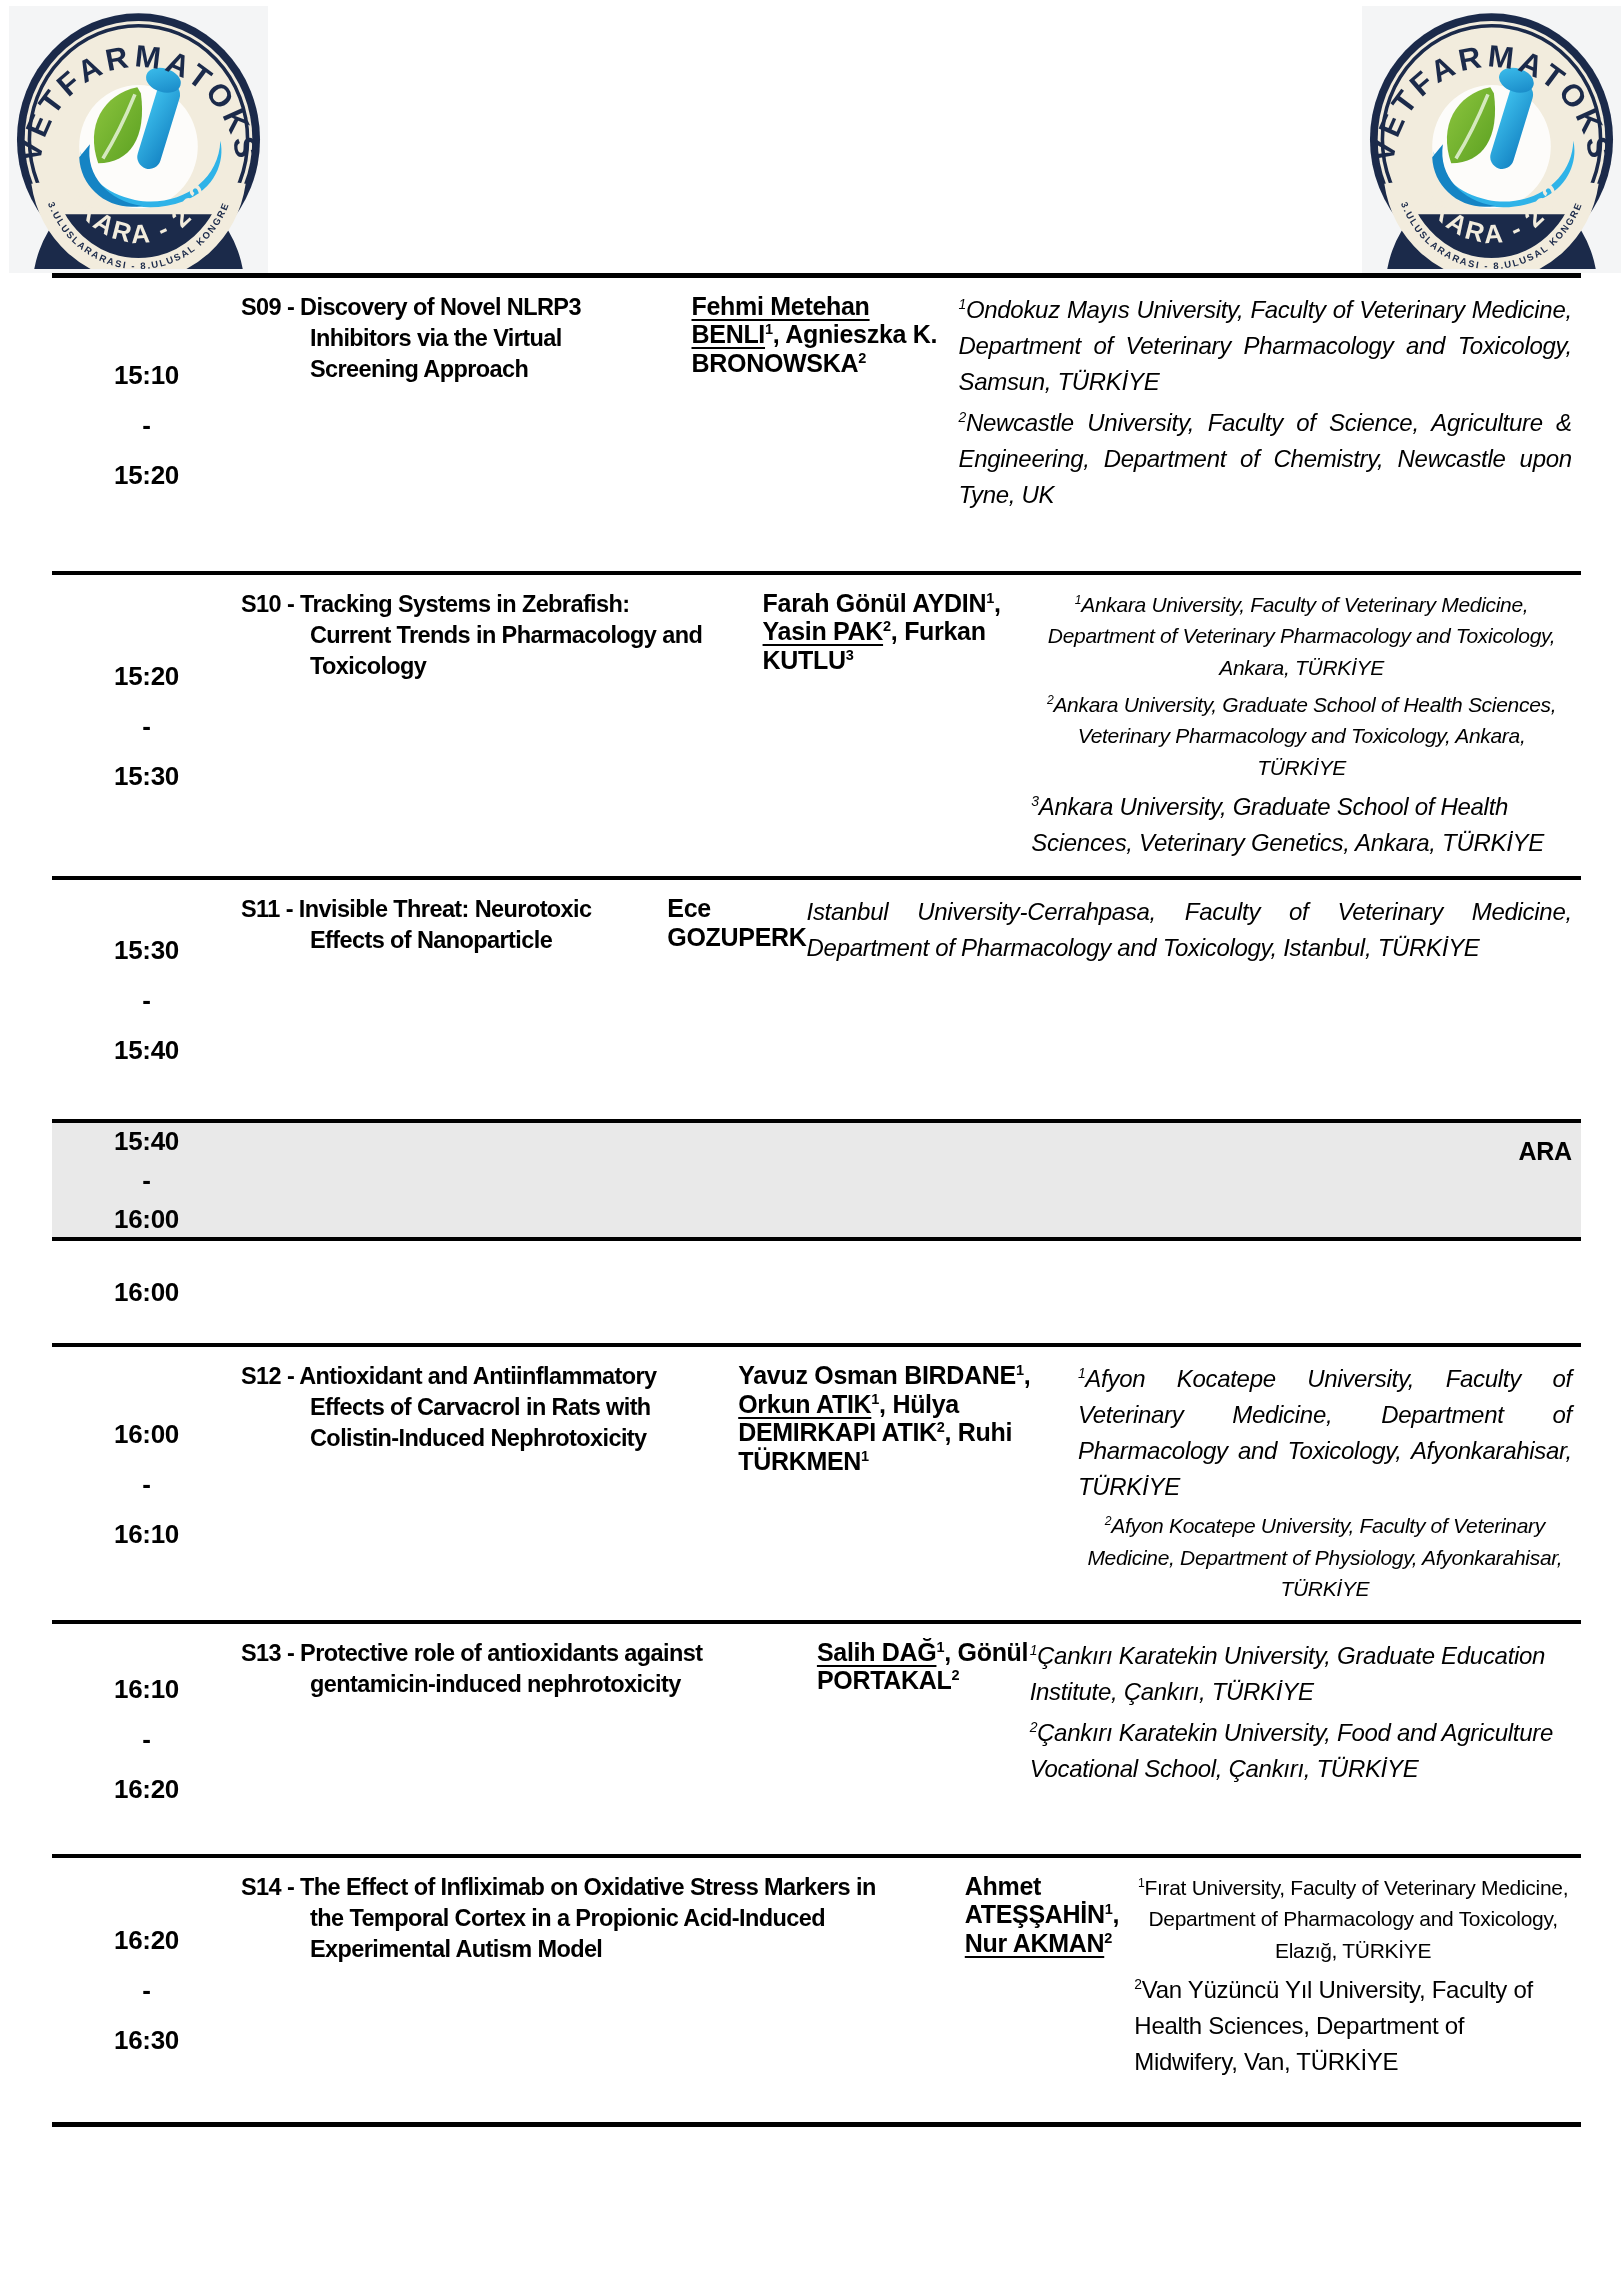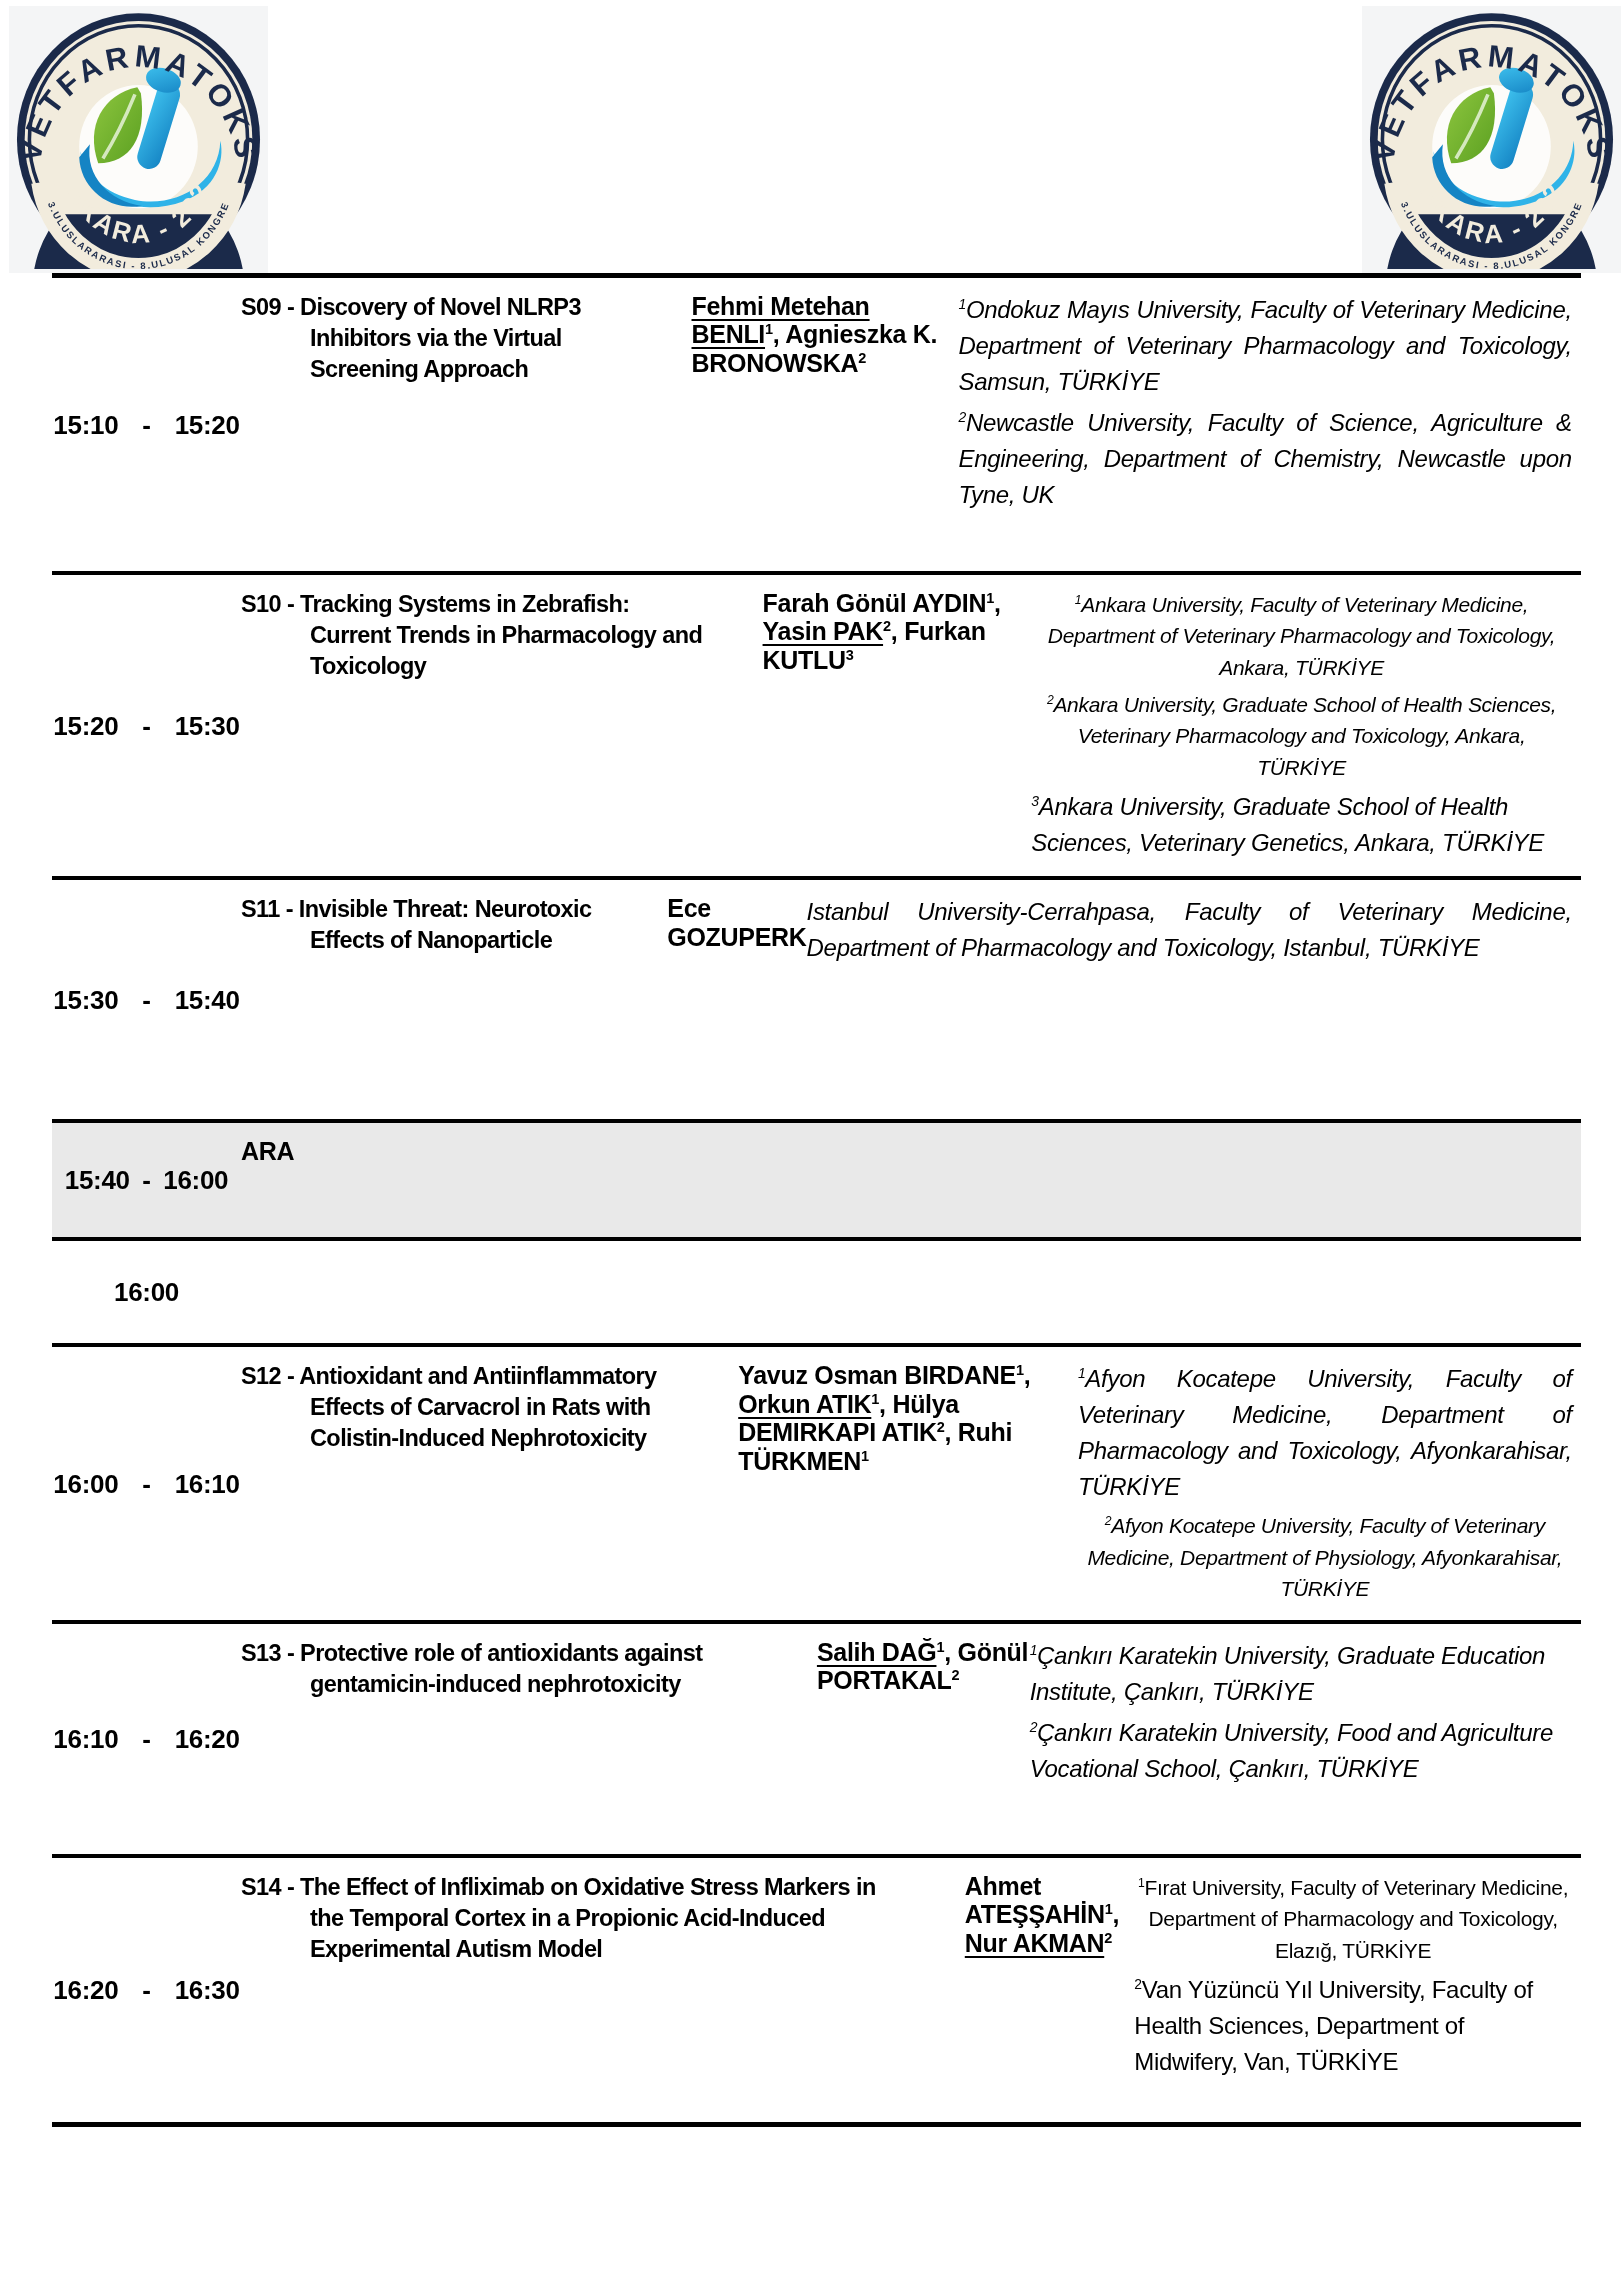--- a/index.html
+++ b/index.html
@@ -35,40 +35,40 @@
     border-top:5.2px solid #000;
     border-bottom:5.2px solid #000;
   }
   .row{display:flex;align-items:stretch;}
   .row + .row{border-top:4.6px solid #000;}
   .row.break{background:#e9e9e9;}
   .time-col{
     flex:none;
     width:189px;
     display:flex;
-    flex-direction:row;
+    flex-direction:column;
     align-items:center;
     justify-content:center;
     gap:24px;
     font-size:26px;
     font-weight:bold;
     line-height:1;
     letter-spacing:-0.3px;
   }
   .row.break .time-col{gap:12.6px;}
   .content-col{
     flex:1;
     display:flex;
     flex-direction:row;
     justify-content:space-between;
     padding:13.7px 9.2px 15px 0;
     min-width:0;
   }
   .row.break .content-col,
-  .row.chair .content-col{justify-content:flex-start;gap:11.4px;}
+  .row.chair .content-col{justify-content:flex-end;gap:11.4px;}
   .session-title{
     margin:0;
     font-size:23.5px;
     font-weight:bold;
     letter-spacing:-0.6px;
     line-height:1.32;
     padding-left:69px;
     text-indent:-69px;
     font-stretch:condensed;
   }

